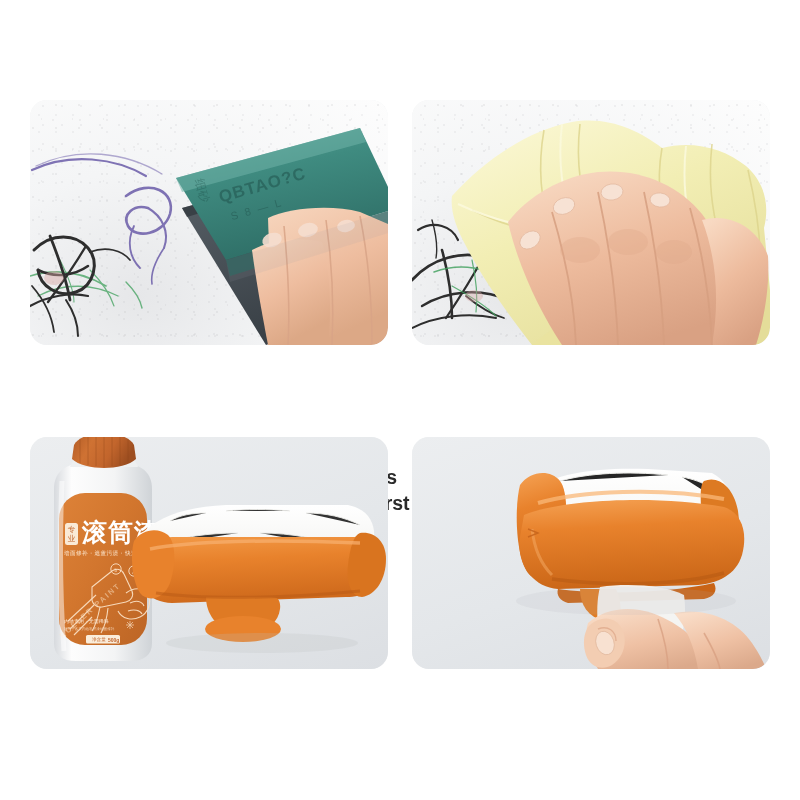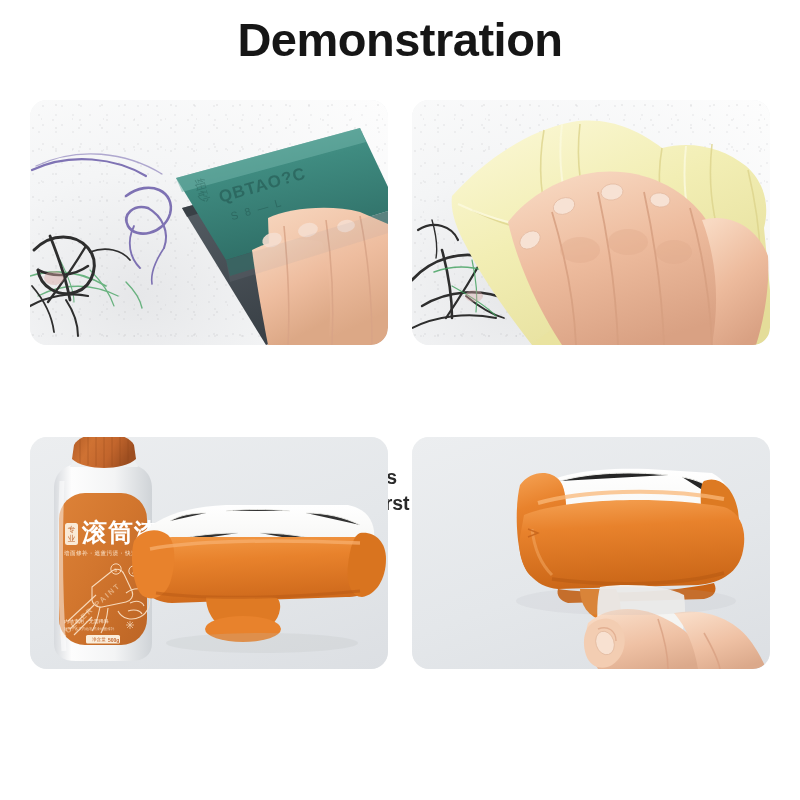--- a/index.html
+++ b/index.html
@@ -98,21 +98,20 @@
   }
 
   
   .cn { font-family: "DejaVu Sans", sans-serif; }
 </style>
 </head>
 <body>
 
 <div class="page">
 
-  <div class="title">Demonstration</div>
 
   <div class="panel" id="panel-sand">
     <div class="photo" id="photo-sand">
       <div class="wall-white"></div>
       <div class="wall-texture"></div>
       <svg class="svg-layer" viewBox="0 0 358 245" preserveAspectRatio="none">
         <defs>
           <linearGradient id="spongeGrad" x1="0" y1="0" x2="0.35" y2="1">
             <stop offset="0%" stop-color="#5aa69a"></stop>
             <stop offset="40%" stop-color="#3f8b80"></stop>

